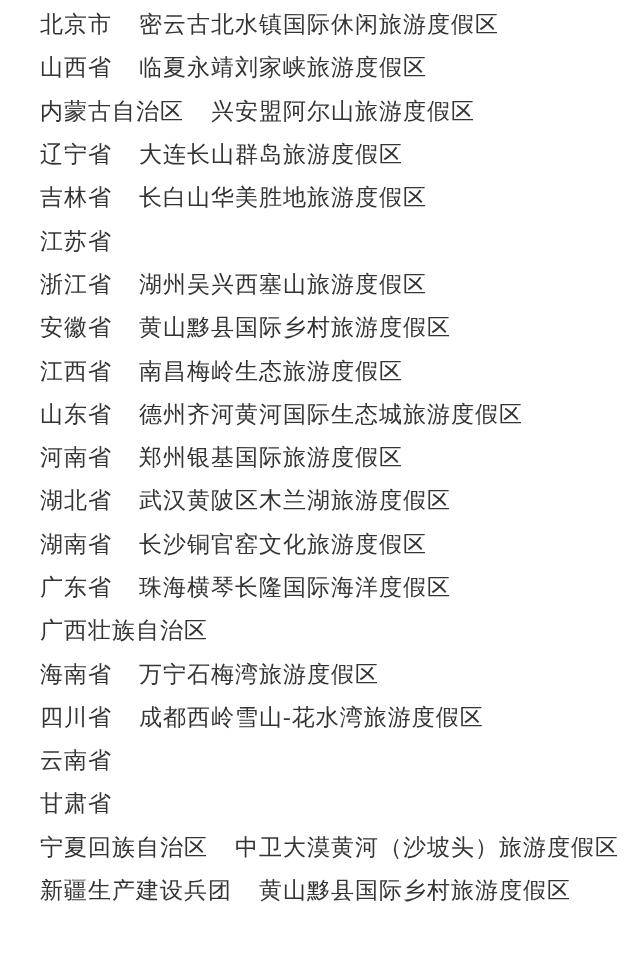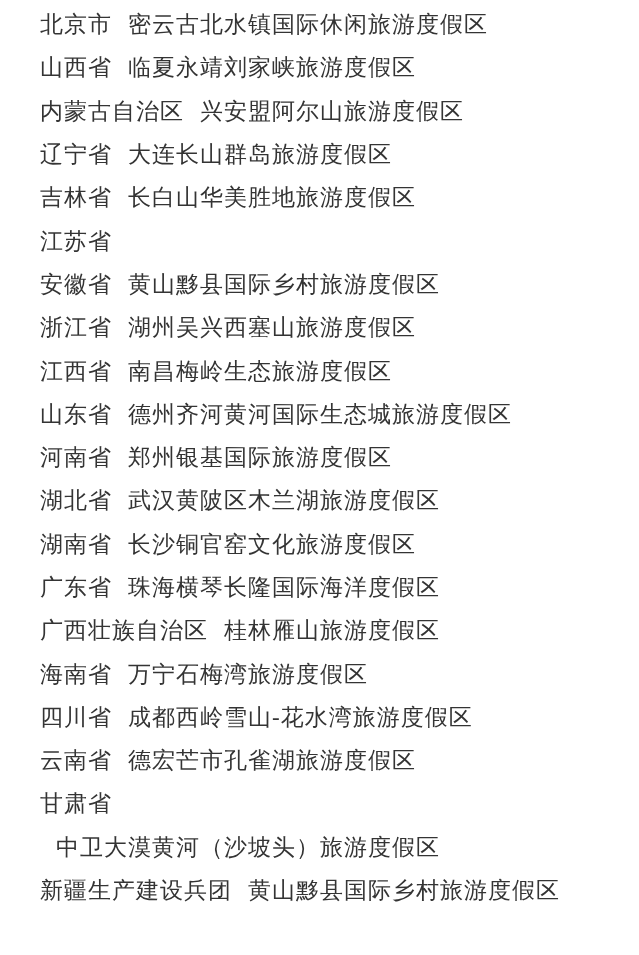--- a/index.html
+++ b/index.html
@@ -25,21 +25,21 @@
     height: 43.3px;
     display: flex;
     align-items: center;
     white-space: nowrap;
   }
   .region {
     flex: 0 0 auto;
   }
   .resort {
     flex: 0 0 auto;
-    margin-left: 16px;
+    margin-left: 27px;
   }
 </style>
 </head>
 <body>
 
 <div class="doc" id="resort-list">
 
     <div class="row">
       <span class="region">北京市</span>
       <span class="resort">密云古北水镇国际休闲旅游度假区</span>
@@ -63,27 +63,27 @@
     <div class="row">
       <span class="region">吉林省</span>
       <span class="resort">长白山华美胜地旅游度假区</span>
     </div>
 
     <div class="row">
       <span class="region">江苏省</span>
     </div>
 
     <div class="row">
-      <span class="region">安徽省</span>
-      <span class="resort">黄山黟县国际乡村旅游度假区</span>
+      <span class="region">浙江省</span>
+      <span class="resort">湖州吴兴西塞山旅游度假区</span>
     </div>
 
     <div class="row">
-      <span class="region">浙江省</span>
-      <span class="resort">湖州吴兴西塞山旅游度假区</span>
+      <span class="region">安徽省</span>
+      <span class="resort">黄山黟县国际乡村旅游度假区</span>
     </div>
 
     <div class="row">
       <span class="region">江西省</span>
       <span class="resort">南昌梅岭生态旅游度假区</span>
     </div>
 
     <div class="row">
       <span class="region">山东省</span>
       <span class="resort">德州齐河黄河国际生态城旅游度假区</span>
@@ -104,44 +104,43 @@
       <span class="resort">长沙铜官窑文化旅游度假区</span>
     </div>
 
     <div class="row">
       <span class="region">广东省</span>
       <span class="resort">珠海横琴长隆国际海洋度假区</span>
     </div>
 
     <div class="row">
       <span class="region">广西壮族自治区</span>
-      <span class="resort">桂林雁山旅游度假区</span>
     </div>
 
     <div class="row">
       <span class="region">海南省</span>
       <span class="resort">万宁石梅湾旅游度假区</span>
     </div>
 
 
     <div class="row">
       <span class="region">四川省</span>
       <span class="resort">成都西岭雪山-花水湾旅游度假区</span>
     </div>
 
     <div class="row">
       <span class="region">云南省</span>
-      <span class="resort">德宏芒市孔雀湖旅游度假区</span>
     </div>
 
     <div class="row">
       <span class="region">甘肃省</span>
     </div>
 
     <div class="row">
+      <span class="region">宁夏回族自治区</span>
       <span class="resort">中卫大漠黄河（沙坡头）旅游度假区</span>
     </div>
 
     <div class="row">
       <span class="region">新疆生产建设兵团</span>
       <span class="resort">黄山黟县国际乡村旅游度假区</span>
     </div>
   </div>
 
 </body></html>

